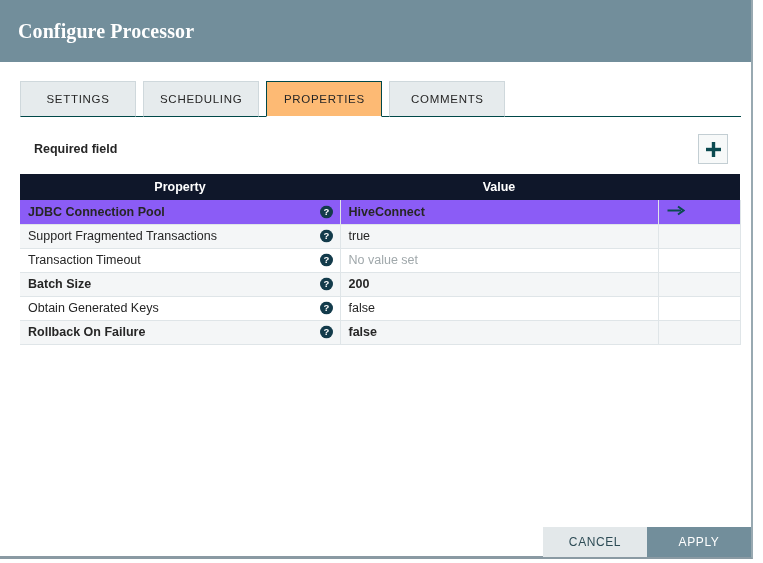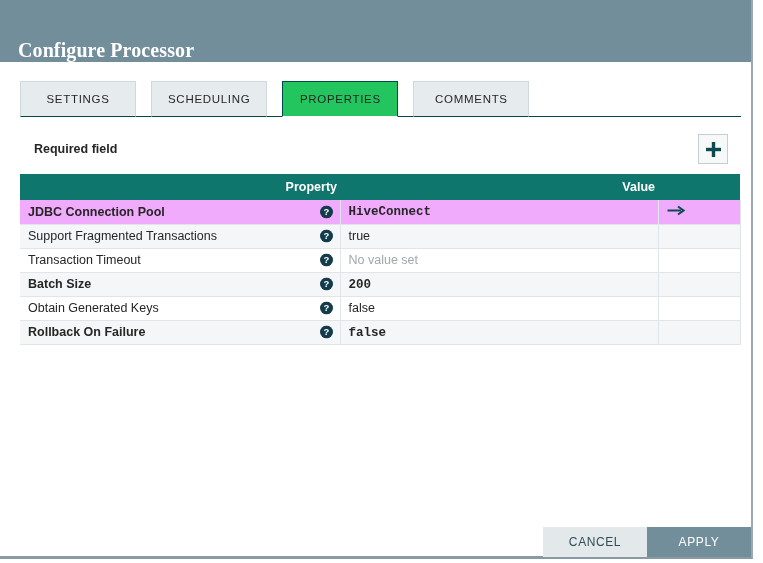--- a/index.html
+++ b/index.html
@@ -25,21 +25,21 @@
     display: flex;
     flex-direction: column;
   }
 
   
   .dialog-header {
     height: 62px;
     min-height: 62px;
     background: #728e9b;
     display: flex;
-    align-items: flex-end;
+    align-items: center;
     padding: 0 0 0 18px;
   }
   .dialog-title {
     color: #ffffff;
     font-size: 20px;
     font-weight: bold;
     letter-spacing: 0.1px;
     font-family: "Liberation Serif", serif;
   }
 
@@ -70,26 +70,26 @@
     padding: 0 16px;
     display: flex;
     align-items: center;
     justify-content: center;
     font-size: 11.5px;
     letter-spacing: 0.7px;
     color: #262626;
     background: #e6ebed;
     border: 1px solid #cfd8dc;
     border-bottom: 1px solid #004849;
-    margin-right: 15px;
+    margin-right: 7px;
     cursor: pointer;
     user-select: none;
   }
   .tab.active {
-    background: #22c55e;
+    background: #fdba74;
     border: 1px solid #004849;
     border-bottom: 1px solid #ffffff;
     font-weight: normal;
     color: #262626;
   }
 
   
   .dialog-body {
     flex: 1;
     position: relative;
@@ -124,23 +124,23 @@
 
   
   .prop-table {
     margin-top: 9px;
     width: 720px;
     border-collapse: collapse;
     table-layout: fixed;
     font-size: 12.5px;
   }
   .prop-table th {
-    background: #0f766e;
+    background: #0f172a;
     color: #ffffff;
-    text-align: right;
+    text-align: center;
     font-weight: bold;
     font-size: 12.5px;
     height: 26px;
     padding: 0 3px;
     border: none;
   }
   .prop-table th.col-prop { width: 320px; }
   .prop-table th.col-val  { width: 318px; }
   .prop-table th.col-act  { width: 82px; }
 
@@ -150,37 +150,37 @@
     border-bottom: 1px solid #dfe5e8;
     border-right: 1px solid #dfe5e8;
     color: #262626;
     vertical-align: middle;
     white-space: nowrap;
     overflow: hidden;
   }
   .prop-table td:last-child { border-right: 1px solid #dfe5e8; }
   .prop-table tr.odd  td { background: #ffffff; }
   .prop-table tr.even td { background: #f4f6f7; }
-  .prop-table tr.selected td { background: #f0abfc; margin-left: 11px; }
+  .prop-table tr.selected td { background: #8b5cf6; margin-left: 11px; }
 
   .prop-cell {
     position: relative;
     padding-right: 26px !important;
   }
   .prop-name.req { font-weight: bold; }
   .help-icon {
     position: absolute;
     right: 7px;
     top: 50%;
     transform: translateY(-50%);
     width: 13px;
     height: 13px;
     cursor: pointer;
   }
-  .val-text.req { font-weight: bold; font-family: Liberation Mono, monospace; }
+  .val-text.req { font-weight: bold; }
   .val-text.unset { color: #a0a8ab; }
   .goto-icon { cursor: pointer; display: inline-block; vertical-align: middle; }
 
   
   .dialog-footer {
     position: absolute;
     right: 0;
     bottom: 0;
     display: flex;
   }

